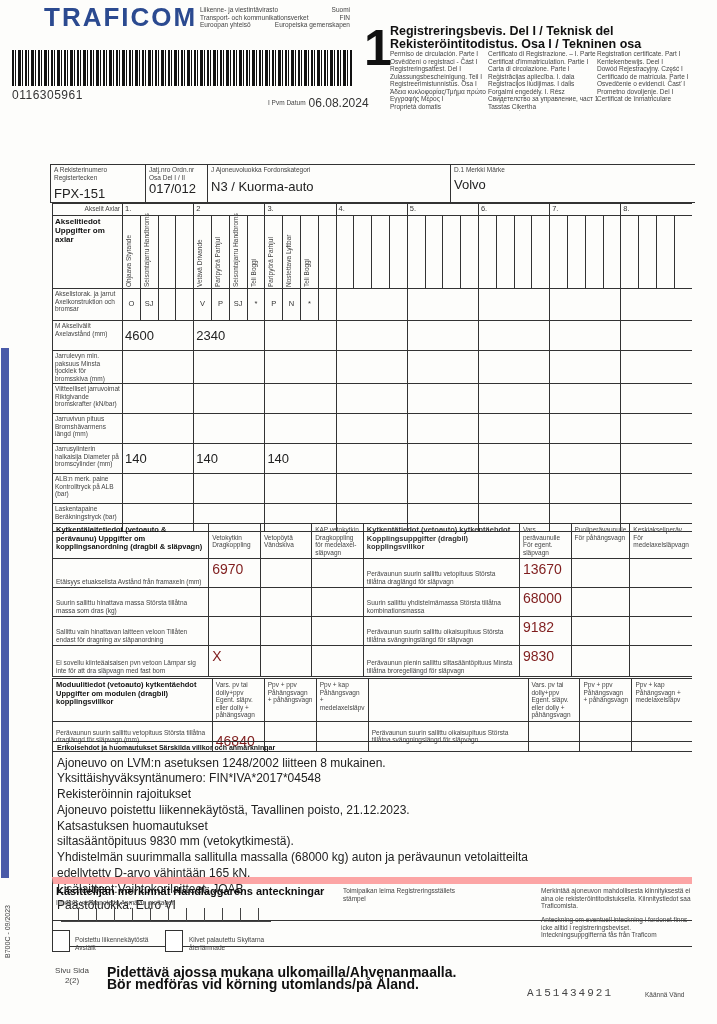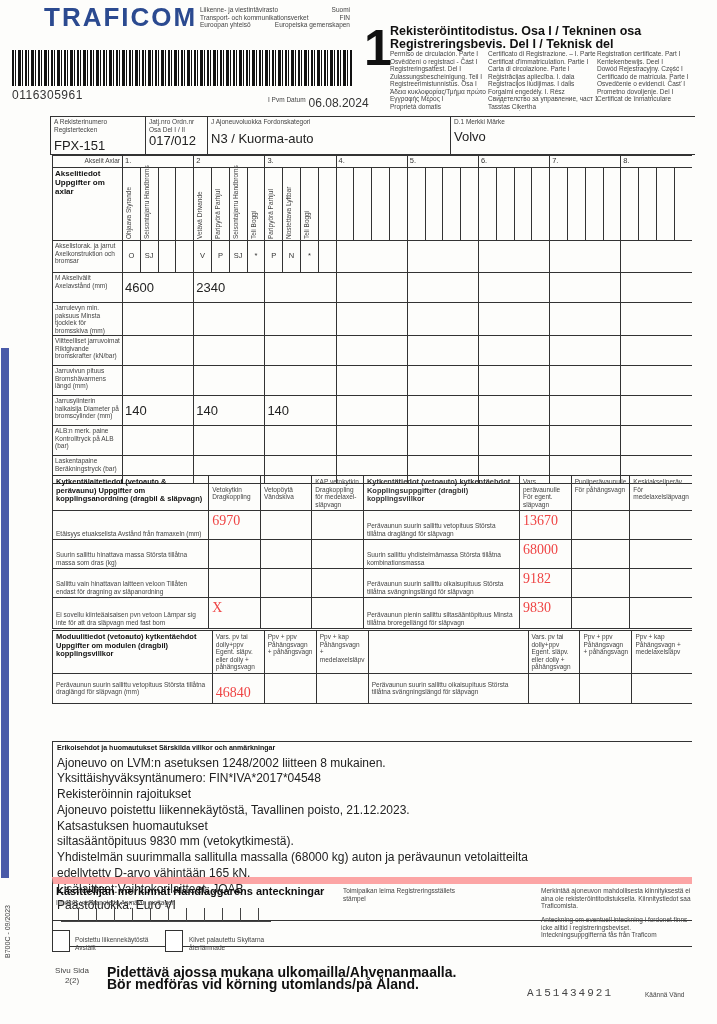--- a/index.html
+++ b/index.html
@@ -3,33 +3,33 @@
 <meta charset="utf-8">
 <style>
   * { box-sizing: border-box; margin: 0; padding: 0; }
   html, body { width: 717px; height: 1024px; background: #fdfdfb; overflow: hidden; }
   body { position: relative; font-family: "Liberation Sans", sans-serif; color: #222; }
   .abs { position: absolute; }
   .tiny { font-size: 6.5px; line-height: 7.5px; color: #444; }
   .small { font-size: 7.5px; line-height: 8.5px; color: #333; }
   .bold { font-weight: bold; color: #111; }
   .val { font-size: 13px; color: #222; }
-  .bigval { font-size: 14px; color: #ef4444; font-family: Liberation Serif, serif; }
+  .bigval { font-size: 14px; color: #7f1d1d; }
   .logo { left: 44px; top: 2px; font-size: 26px; font-weight: bold; color: #2b4a90; letter-spacing: 2px; font-family: "Liberation Sans", sans-serif; }
   .logo-sub { left: 200px; top: 6px; width: 150px; }
   .logo-sub div { display: flex; justify-content: space-between; }
   .barcode { left: 12px; top: 50px; width: 340px; height: 36px;
     background: repeating-linear-gradient(90deg,#111 0 2px,#fff 2px 3px,#111 3px 4px,#fff 4px 6px,#111 6px 9px,#fff 9px 10px,#111 10px 11px,#fff 11px 13px); }
   .barcode-num { left: 12px; top: 88px; font-size: 12px; color: #333; letter-spacing: 0.5px; }
   .bignum { left: 364px; top: 24px; font-size: 50px; font-weight: bold; color: #111; line-height: 48px; }
   .title { left: 390px; top: 25px; font-size: 12.5px; font-weight: bold; color: #111; line-height: 13px; }
   .title-sub { top: 50px; width: 115px; }
-  .date-row { left: 268px; top: 96px; display: flex; align-items: flex-start; gap: 3px; }
+  .date-row { left: 268px; top: 96px; display: flex; align-items: center; gap: 3px; }
   .date-val { font-size: 12px; color: #333; }
-  table { border-collapse: collapse; position: absolute; }
+  table { border-collapse: collapse; position: absolute; margin-top: 48px; }
   td, th { border: 1px solid #333; vertical-align: top; font-weight: normal; text-align: left; }
   .hdr-table td { height: 36px; padding: 1px 3px; }
   .axle-table td { padding: 1px 2px; }
   .vert { writing-mode: vertical-rl; transform: rotate(180deg); font-size: 6.5px; line-height: 7px; color: #444; height: 70px; white-space: nowrap; text-align: left; }
   .sect td { padding: 2px 3px; }
   .remarks { left: 52px; top: 697px; width: 640px; height: 180px; border: 1px solid #333; border-right: none; padding: 2px 4px; margin-top: 44px; }
   .remarks .line { font-size: 12px; line-height: 15.8px; color: #222; }
   .handler { left: 52px; top: 877px; width: 640px; height: 70px; border-top: 7px solid #fca5a5; border-bottom: 1px solid #333; border-left: 1px solid #333; }
   .checkbox { width: 18px; height: 22px; border: 1px solid #333; background: #fff; }
   .sidebar { left: 1px; top: 348px; width: 8px; height: 530px; background: #4a5aa8; }
@@ -51,22 +51,22 @@
   <div>
       <span>Euroopan yhteisö</span>
       <span>Europeiska gemenskapen</span>
     </div>
 </div>
 <div class="abs barcode"></div>
 <div class="abs barcode-num">0116305961</div>
 
 <div class="abs bignum">1</div>
 <div class="abs title">
+  <div>Registreringsbevis. Del I / Teknisk del</div>
   <div>Rekisteröintitodistus. Osa I / Tekninen osa</div>
-  <div>Registreringsbevis. Del I / Teknisk del</div>
 </div>
 <div class="abs tiny title-sub" style="left:390px;">
   <div>Permiso de circulación. Parte I</div>
   <div>Osvědčení o registraci - Část I</div>
   <div>Registreringsattest. Del I</div>
   <div>Zulassungsbescheinigung. Teil I</div>
   <div>Registreerimistunnistus. Osa I</div>
   <div>Άδεια κυκλοφορίας/Τμήμα πρώτο</div>
   <div>Εγγραφής Μέρος I</div>
   <div>Proprietà domatis</div>

